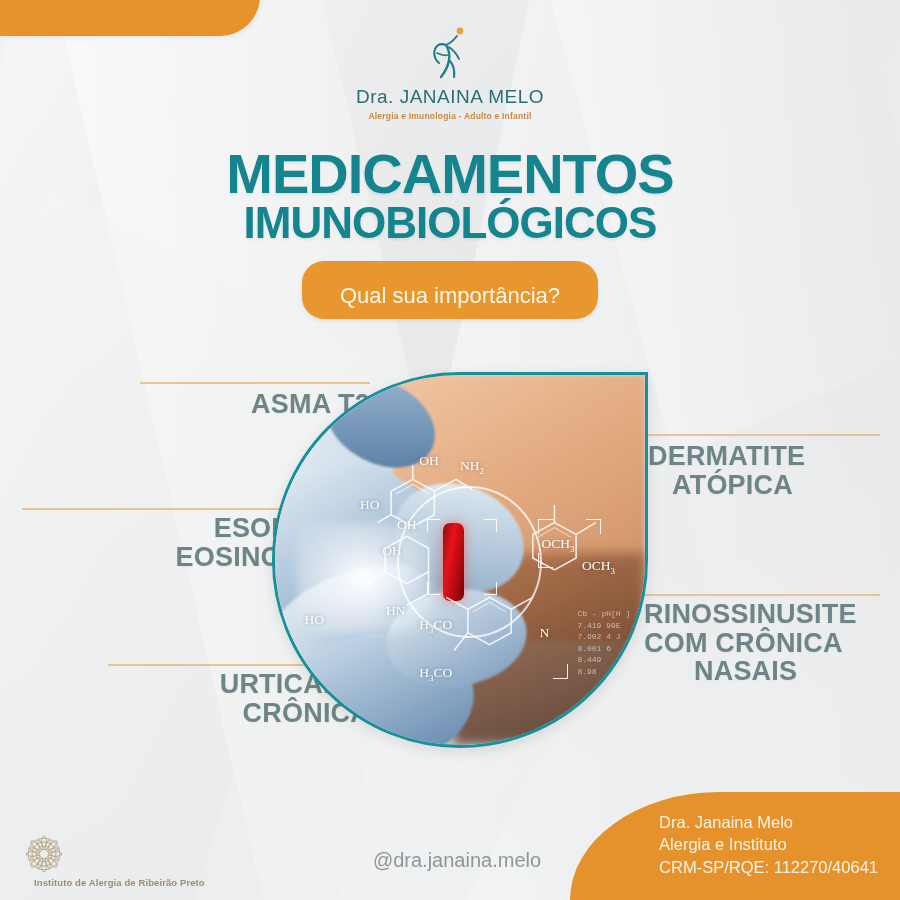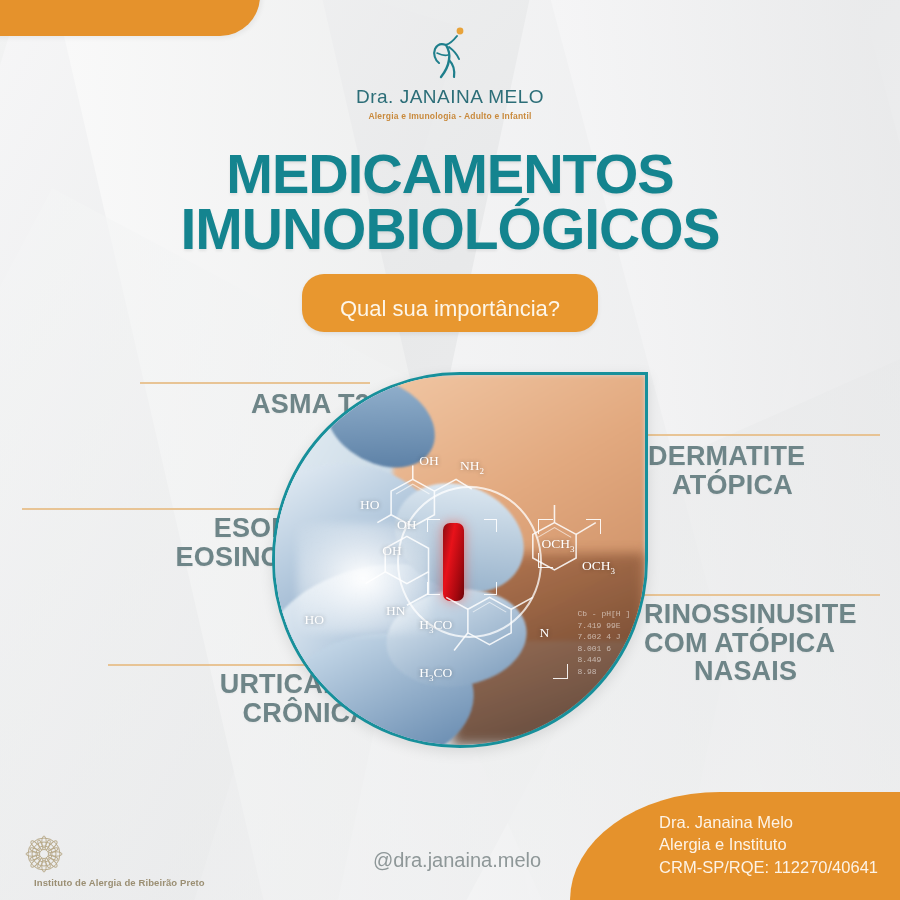--- a/index.html
+++ b/index.html
@@ -77,21 +77,21 @@
   #title{
     position:absolute;top:146px;left:0;width:900px;
     text-align:center;
   }
   #title .line{
     font-size:56px;line-height:.99;
     font-weight:900;color:#14848f;
     letter-spacing:-1px;
     text-shadow:0 2px 3px rgba(0,0,0,.08);
   }
-  #title .line2{font-size:57px;}
+  #title .line2{font-size:44px;}
   #badge{
     display:inline-block;
     margin-top:16px;
     background:#e8972f;
     color:#fdf6e9;
     font-size:22px;font-weight:400;
     padding:22px 38px 10px;
     border-radius:22px;
     box-shadow:0 2px 4px rgba(0,0,0,.08);
   }
@@ -271,21 +271,21 @@
       <div>CRÔNICA</div>
   </div>
 
   <div class="cond right" style="left:648px;top:442px;width:250px;">
     <div>DERMATITE</div>
       <div style="padding-left:24px;">ATÓPICA</div>
   </div>
 
   <div class="cond right" style="left:644px;top:600px;width:256px;">
     <div>RINOSSINUSITE</div>
-      <div>COM ATÓPICA</div>
+      <div>COM CRÔNICA</div>
       <div style="padding-left:50px;">NASAIS</div>
   </div>
 
   <div id="disc-wrap">
     <div id="disc">
       <div id="photo">
         <div class="bgblur"></div>
         <div class="skin"></div>
         <div class="skin2"></div>
         <div class="glove g-hand"></div>

